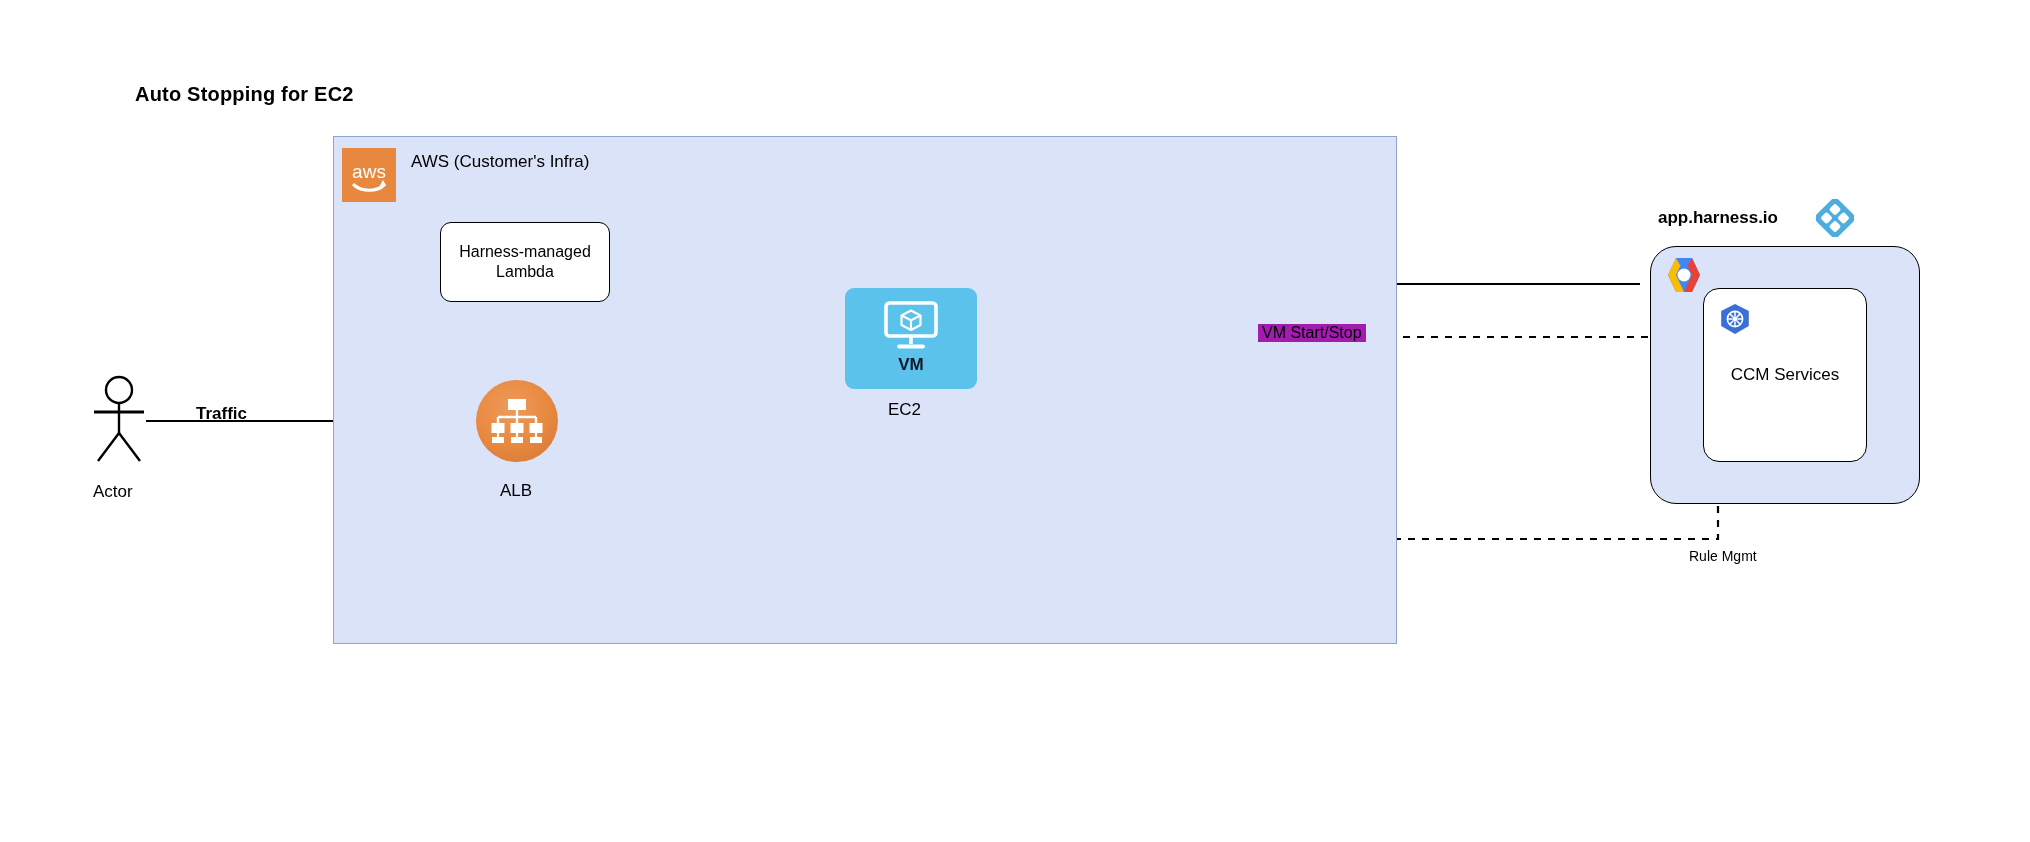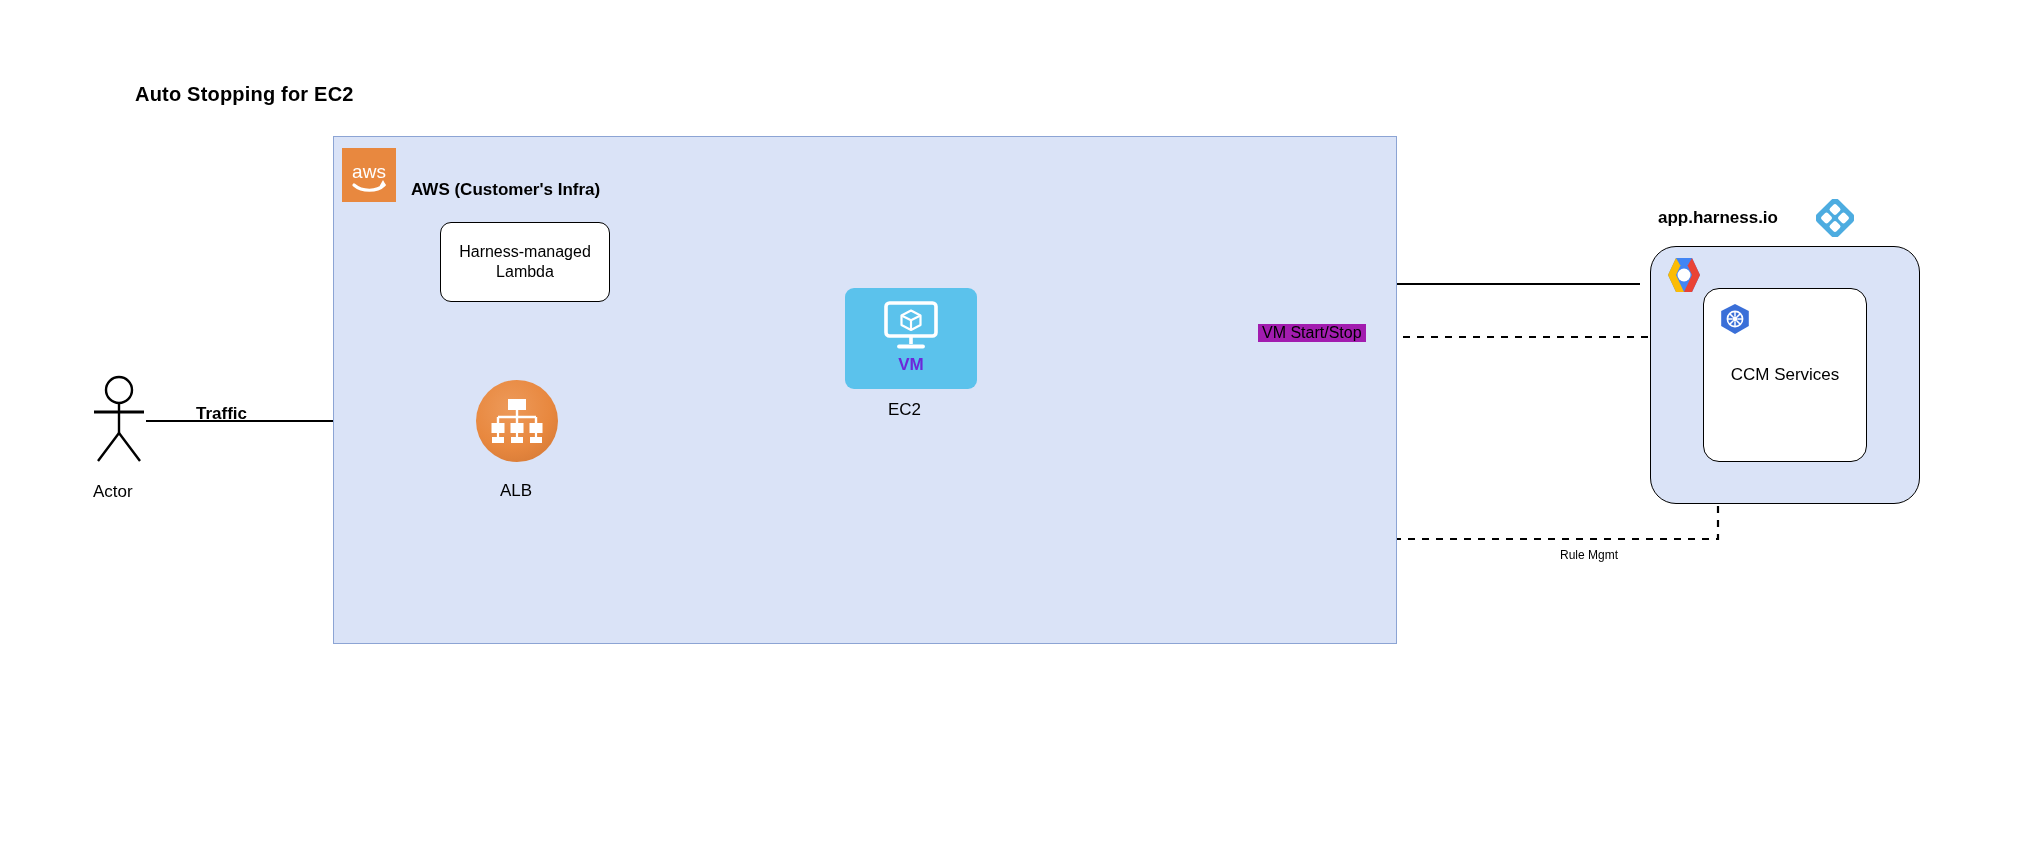--- a/index.html
+++ b/index.html
@@ -10,34 +10,34 @@
 
   
   #diagram-title{left:135px;top:83px;font-size:20px;font-weight:bold;letter-spacing:.2px;}
 
   
   #aws-container{left:333px;top:136px;width:1064px;height:508px;
       background:#DAE3F7;border:1px solid #8CA4D4;box-sizing:border-box;}
   #aws-logo{left:342px;top:148px;width:54px;height:54px;background:#E8883F;
       display:flex;flex-direction:column;align-items:center;justify-content:flex-end;}
   #aws-logo svg{display:block;}
-  #aws-container-label{left:411px;top:180px;font-size:17px;font-weight:bold;}
+  #aws-container-label{left:411px;top:152px;font-size:17px;font-weight:normal;}
 
   
   #lambda-box{left:440px;top:222px;width:170px;height:80px;background:#ffffff;
       border:1.6px solid #000;border-radius:11px;box-sizing:border-box;
       display:flex;align-items:center;justify-content:center;text-align:center;}
   #lambda-label{font-size:16px;line-height:1.28;}
 
   
   #vm-box{left:845px;top:288px;width:132px;height:101px;background:#5BC2EC;
       border-radius:9px;display:flex;flex-direction:column;align-items:center;
       justify-content:flex-start;box-sizing:border-box;padding-top:12px;}
   #vm-icon{width:62px;height:54px;}
-  #vm-inner-label{color:#6d28d9;font-size:17px;font-weight:bold;margin-top:1px;}
+  #vm-inner-label{color:#0f172a;font-size:17px;font-weight:bold;margin-top:1px;}
   #ec2-label{left:888px;top:400px;font-size:17px;}
 
   
   #alb-circle{left:476px;top:380px;width:82px;height:82px;border-radius:50%;
       background:radial-gradient(circle at 42% 34%,#ED9A5A 0%,#E8883F 55%,#CE7433 100%);
       display:flex;align-items:center;justify-content:center;}
   #alb-icon{width:52px;height:44px;}
   #alb-label{left:500px;top:481px;font-size:17px;}
 
   
@@ -51,21 +51,21 @@
   #harness-container{left:1650px;top:246px;width:270px;height:258px;background:#DAE3F7;
       border:1.6px solid #000;border-radius:26px;box-sizing:border-box;}
   #gcp-logo{left:1664px;top:256px;width:40px;height:38px;}
   #ccm-box{left:1703px;top:288px;width:164px;height:174px;background:#ffffff;
       border:1.6px solid #000;border-radius:16px;box-sizing:border-box;}
   #k8s-logo{left:1718px;top:303px;width:34px;height:34px;}
   #ccm-label{left:1703px;top:365px;width:164px;text-align:center;font-size:17px;}
 
   
   #vm-startstop-label{left:1258px;top:324px;font-size:16px;background:#a21caf;padding:0 4px;}
-  #rule-mgmt-label{left:1560px;top:548px;font-size:12px;}
+  #rule-mgmt-label{left:1689px;top:548px;font-size:14px;}
   .edge{fill:none;stroke:#000;}
 </style>
 </head>
 <body>
 
 <svg id="canvas" viewBox="0 0 2030 842" xmlns="http://www.w3.org/2000/svg">
   <defs>
     <marker id="arrow" markerWidth="11" markerHeight="9" refX="10" refY="4.5" orient="auto" markerUnits="userSpaceOnUse">
       <path d="M0,0 L11,4.5 L0,9 Z" fill="#000"></path>
     </marker>

